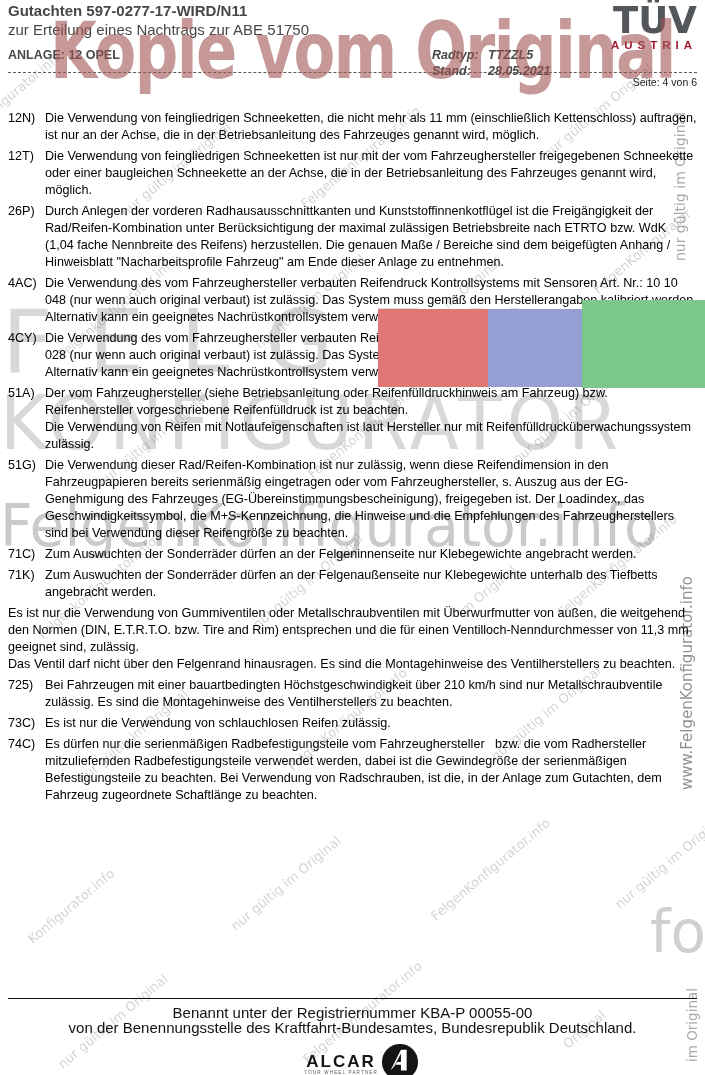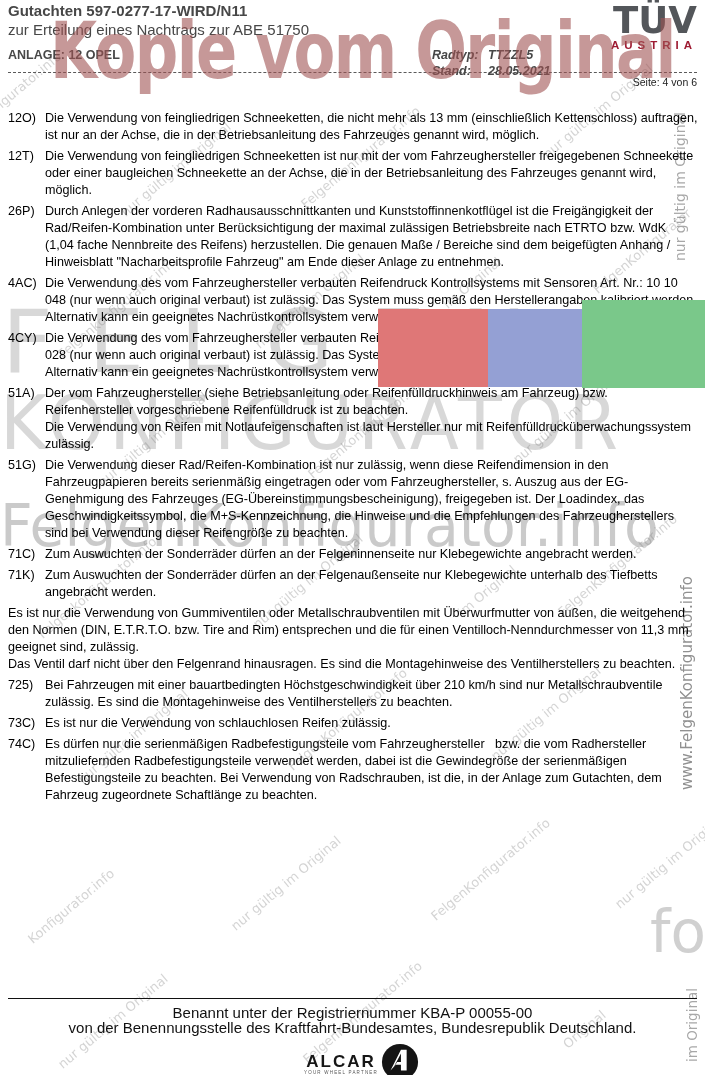--- a/index.html
+++ b/index.html
@@ -125,22 +125,22 @@
     <div class="seite">Seite: 4 von 6</div>
   </div>
 
   <div class="tuv">
     <div class="tuv-word">TÜV</div>
     <div class="tuv-austria">AUSTRIA</div>
   </div>
 
   <div id="items-list">
       <div class="item-row">
-        <div class="item-code">12O)</div>
-        <div class="item-text">Die Verwendung von feingliedrigen Schneeketten, die nicht mehr als 13 mm (einschließlich Kettenschloss) auftragen, ist nur an der Achse, die in der Betriebsanleitung des Fahrzeuges genannt wird, möglich.</div>
+        <div class="item-code">12N)</div>
+        <div class="item-text">Die Verwendung von feingliedrigen Schneeketten, die nicht mehr als 11 mm (einschließlich Kettenschloss) auftragen, ist nur an der Achse, die in der Betriebsanleitung des Fahrzeuges genannt wird, möglich.</div>
       </div>
       <div class="item-row">
         <div class="item-code">12T)</div>
         <div class="item-text">Die Verwendung von feingliedrigen Schneeketten ist nur mit der vom Fahrzeughersteller freigegebenen Schneekette oder einer baugleichen Schneekette an der Achse, die in der Betriebsanleitung des Fahrzeuges genannt wird, möglich.</div>
       </div>
       <div class="item-row">
         <div class="item-code">26P)</div>
         <div class="item-text">Durch Anlegen der vorderen Radhausausschnittkanten und Kunststoffinnenkotflügel ist die Freigängigkeit der Rad/Reifen-Kombination unter Berücksichtigung der maximal zulässigen Betriebsbreite nach ETRTO bzw. WdK (1,04 fache Nennbreite des Reifens) herzustellen. Die genauen Maße / Bereiche sind dem beigefügten Anhang / Hinweisblatt "Nacharbeitsprofile Fahrzeug" am Ende dieser Anlage zu entnehmen.</div>
       </div>
       <div class="item-row">

